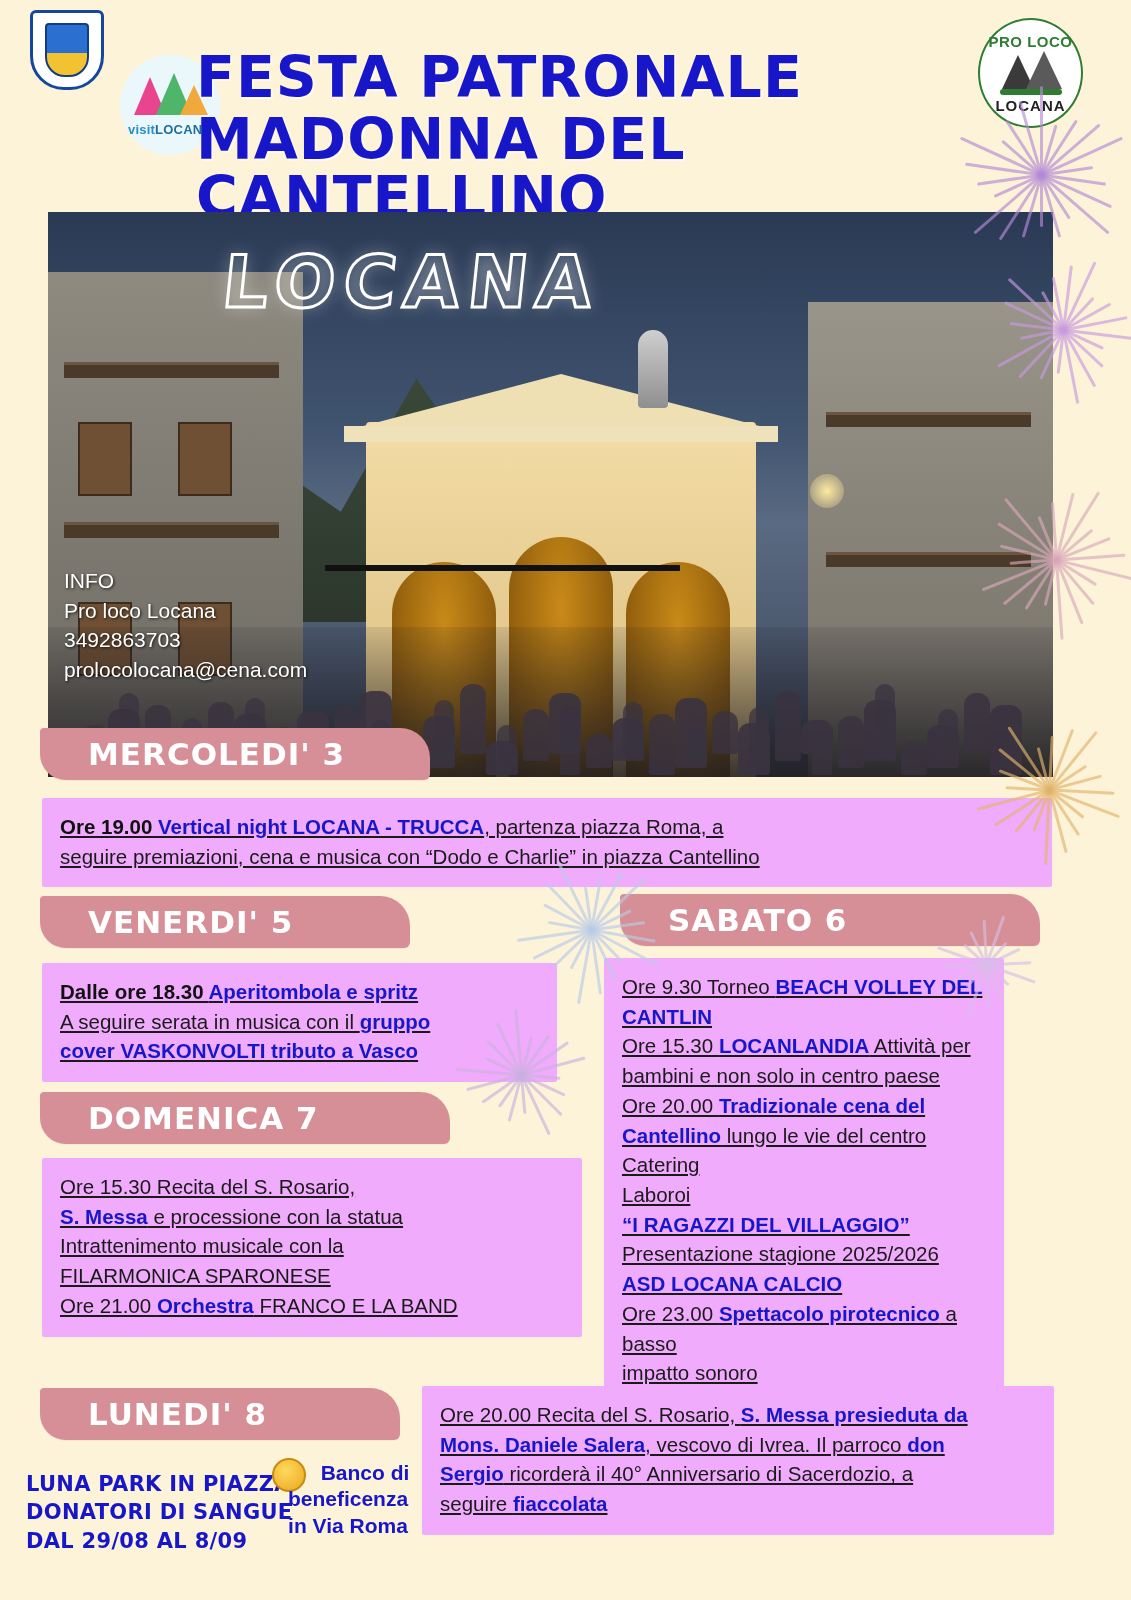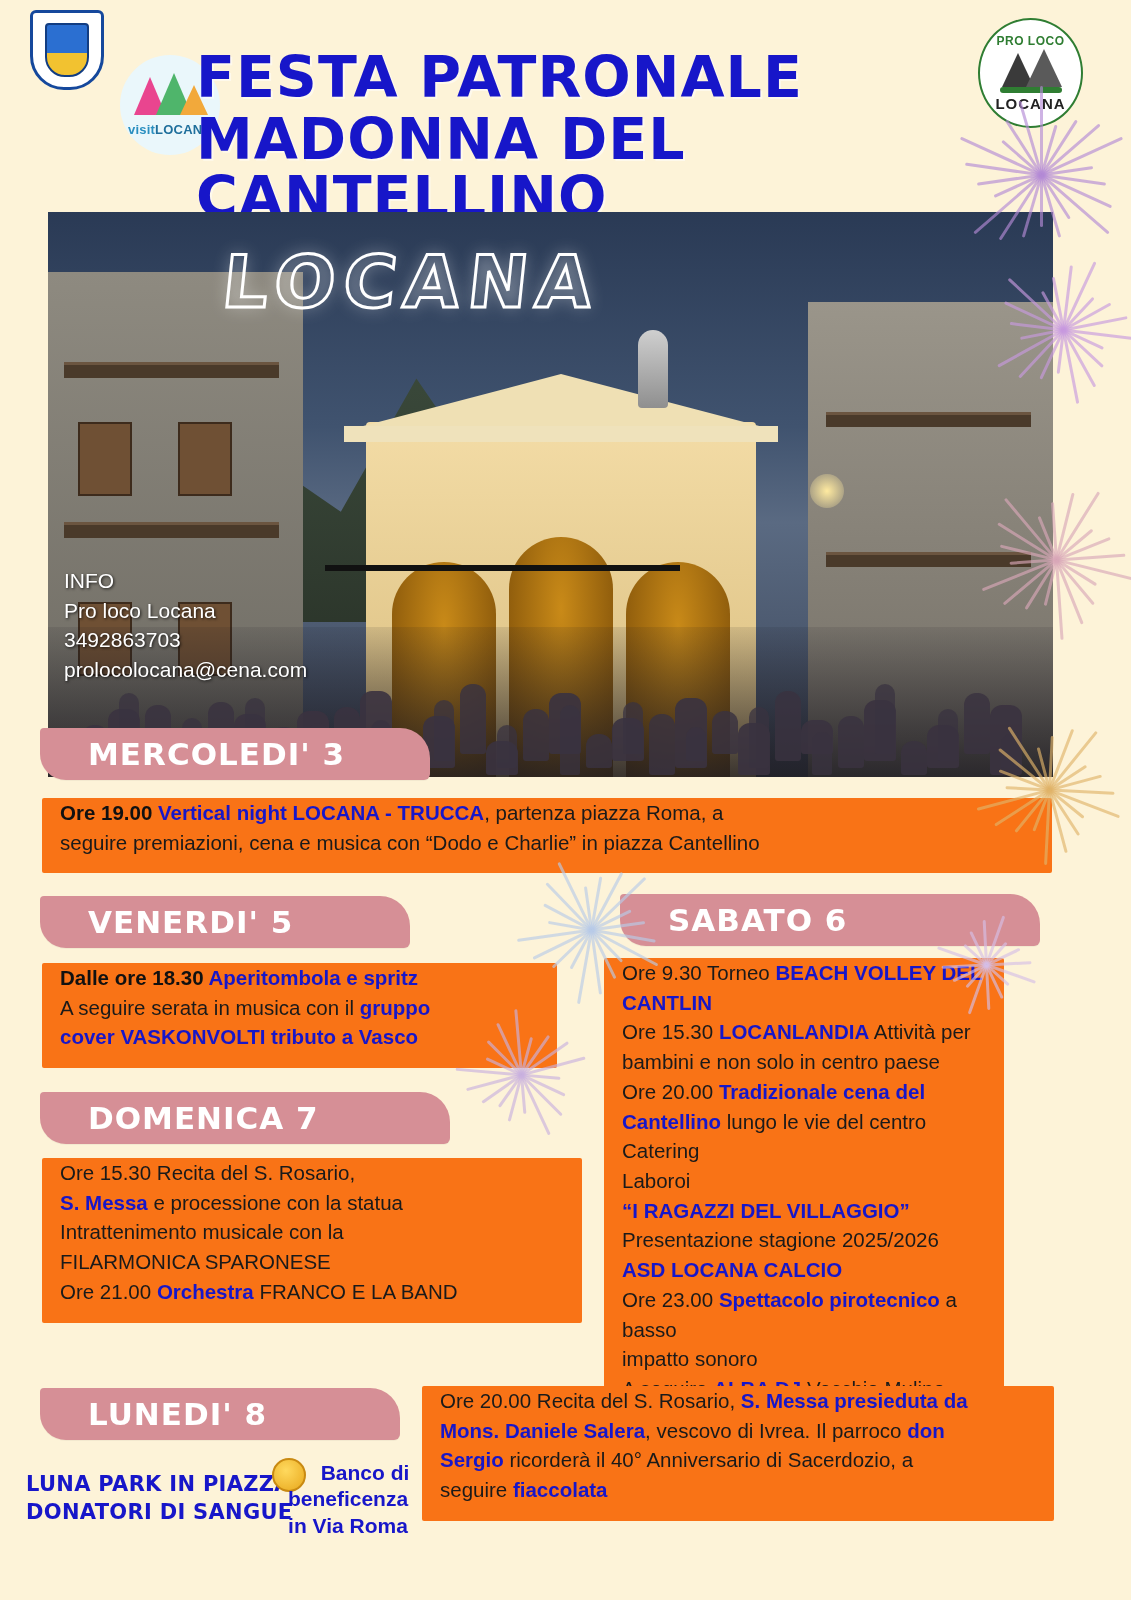--- a/index.html
+++ b/index.html
@@ -65,21 +65,21 @@
   .visit-logo .txt b { color: #1f6f9c; }
 
   .proloco {
     position: absolute; right: 48px; top: 18px;
     width: 105px; height: 110px;
     border-radius: 50%;
     background: #fff;
     border: 2px solid #2f7d32;
     display: flex; flex-direction: column; align-items: center; justify-content: center;
   }
-  .proloco .pl-top { font-size: 12px; font-weight: bold; color: #2f7d32; letter-spacing: .5px; }
+  .proloco .pl-top { font-size: 15px; font-weight: bold; color: #2f7d32; letter-spacing: .5px; }
   .proloco .pl-mtn { width: 70px; height: 42px; position: relative; margin: 3px 0 2px; }
   .proloco .pl-mtn i { position: absolute; bottom: 6px; width: 0; height: 0; border-style: solid; }
   .proloco .pl-m1 { left: 6px; border-width: 0 16px 34px 16px; border-color: transparent transparent #3a3a3a transparent; }
   .proloco .pl-m2 { left: 30px; border-width: 0 18px 38px 18px; border-color: transparent transparent #5a5a5a transparent; }
   .proloco .pl-bar { position: absolute; bottom: 0; left: 4px; width: 62px; height: 6px; background: #2f7d32; border-radius: 3px; }
   .proloco .pl-name { font-size: 15px; font-weight: bold; color: #222; letter-spacing: 1px; }
 
   .title-block { position: absolute; left: 196px; top: 48px; width: 860px; }
   .title-1, .title-2 {
     font-family: "DejaVu Sans", sans-serif;
@@ -204,26 +204,27 @@
     letter-spacing: 1px;
     display: flex; align-items: center;
     padding-left: 48px;
     border-radius: 4px 30px 6px 26px;
     box-shadow: 0 1px 0 rgba(0,0,0,.04);
   }
 
   
   .block {
     position: absolute;
-    background: #f97316;
-    padding: 0 18px 16px 18px;
+    background: #f0abfc;
+    padding: 14px 18px 16px 18px;
     font-size: 20.5px;
     line-height: 1.45;
     color: #1a1a1a;
     border-radius: 2px;
+    text-decoration: underline;
   }
   .blue { color: #1716c9; font-weight: bold; }
   .bold { font-weight: bold; color: #111; }
 
   
   .lunapark {
     position: absolute; left: 26px; top: 1470px;
     font-family: "DejaVu Sans", sans-serif;
     font-weight: bold; font-size: 21px; color: #1716c9; line-height: 1.35;
     letter-spacing: .3px;
@@ -416,20 +417,21 @@
 <div class="block" style="left:422px; top:1386px; width:632px;">
     <div><span>Ore 20.00 Recita del S. Rosario, </span><span class="blue">S. Messa presieduta da</span></div>
     <div><span class="blue">Mons. Daniele Salera</span><span>, vescovo di Ivrea. Il parroco </span><span class="blue">don</span></div>
     <div><span class="blue">Sergio</span><span> ricorderà il 40° Anniversario di Sacerdozio, a</span></div>
     <div><span>seguire </span><span class="blue">fiaccolata</span></div>
   </div>
 
 <div class="lunapark" id="lunapark">
     <div>LUNA PARK IN PIAZZA</div>
     <div>DONATORI DI SANGUE</div>
+    <div>DAL 29/08 AL 8/09</div>
   </div>
 <div class="banco-emoji"></div>
 <div class="banco" id="banco">
     <div style="padding-left: 34px;">Banco di</div>
     <div>beneficenza</div>
     <div>in Via Roma</div>
   </div>
 
 <div class="fw" style="left: 945px; top: 80px; width: 190px; height: 190px;">
     <span style="background: rgb(180, 138, 214); height: 52.25px; transform: rotate(0deg);"></span>

